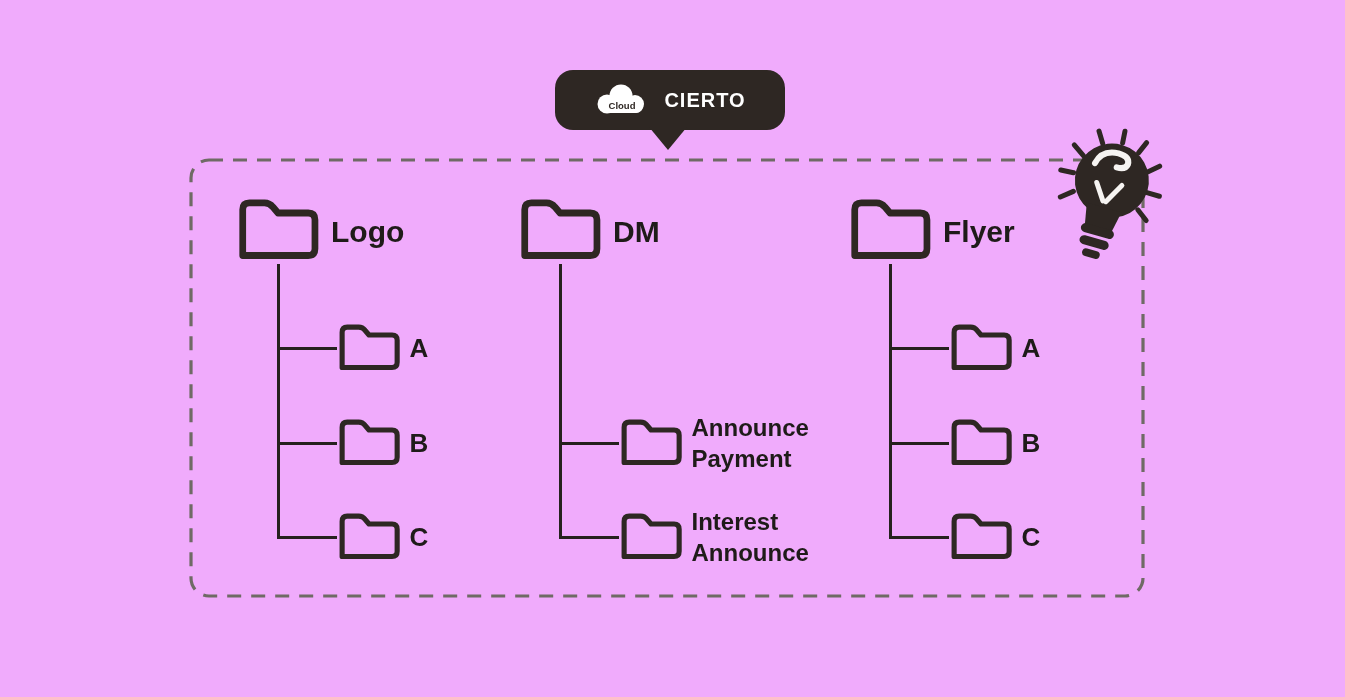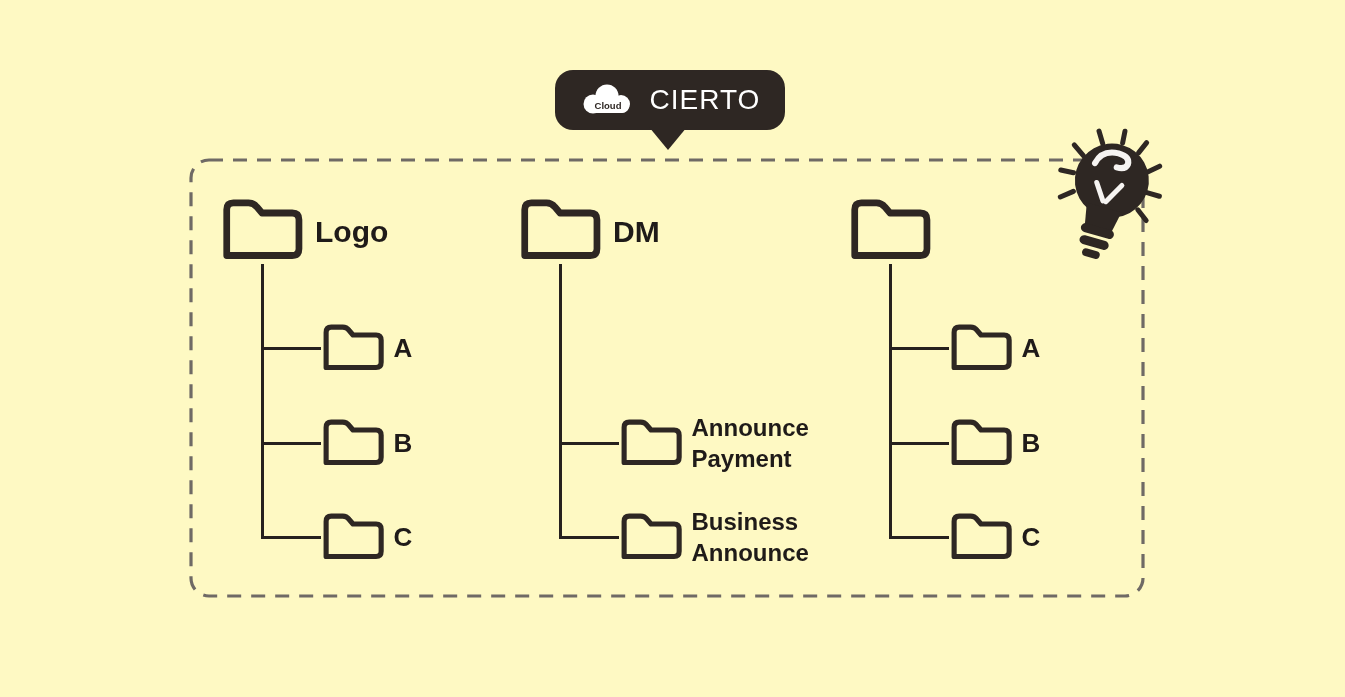--- a/index.html
+++ b/index.html
@@ -1,20 +1,20 @@
 <!DOCTYPE html>
 <html><head>
 <meta charset="utf-8">
 <style>
   * { margin:0; padding:0; box-sizing:border-box; }
   html,body { background:#f6f4f2; }
   .canvas {
     position:relative;
     width:1345px; height:697px;
-    background:#fef9c3;
+    background:#f0abfc;
     overflow:hidden;
     font-family:"Liberation Sans", sans-serif;
     color:#1f1b19;
   }
 
   
   .badge {
     position:absolute; left:555px; top:70px;
     width:230px; height:60px;
     background:#2e2723;
@@ -23,33 +23,33 @@
   }
   .badge-tail {
     position:absolute; left:94px; top:57px;
     width:0; height:0;
     border-left:19px solid transparent;
     border-right:19px solid transparent;
     border-top:23px solid #2e2723;
   }
   .badge-label {
     color:#ffffff;
-    font-size:28px; font-weight:400; letter-spacing:1px;
+    font-size:20px; font-weight:700; letter-spacing:1px;
   }
   .badge-cloud { display:block; }
 
   
   .board-border { position:absolute; left:189px; top:158px; }
 
   
   .lightbulb { position:absolute; left:1046px; top:122px; z-index:5; }
 
   
   .tree { position:absolute; top:196px; width:330px; height:400px; }
-  .tree-logo  { left:220px; }
+  .tree-logo  { left:236px; }
   .tree-dm    { left:518px; }
   .tree-flyer { left:848px; }
 
   .parent-folder { position:absolute; left:0; top:0; }
   .parent-label {
     position:absolute; left:95px; top:0; height:72px;
     display:flex; align-items:center;
     font-size:30px; font-weight:700; white-space:nowrap;
   }
   .trunk {
@@ -173,28 +173,29 @@
       <svg class="child-folder" width="64" height="52" viewBox="0 0 100 80" preserveAspectRatio="none">
         <path d="M8 70 V16 Q8 8 16 8 H34 Q40 8 44 13 L50 20 H86 Q94 20 94 28 V62 Q94 70 86 70 Z" fill="none" stroke="#2e2723" stroke-width="8" stroke-linejoin="round"></path>
       </svg>
       <span class="child-label wrap">Announce Payment</span>
     </div>
     <div class="child-row row-3">
       <div class="branch"></div>
       <svg class="child-folder" width="64" height="52" viewBox="0 0 100 80" preserveAspectRatio="none">
         <path d="M8 70 V16 Q8 8 16 8 H34 Q40 8 44 13 L50 20 H86 Q94 20 94 28 V62 Q94 70 86 70 Z" fill="none" stroke="#2e2723" stroke-width="8" stroke-linejoin="round"></path>
       </svg>
-      <span class="child-label wrap">Business Announce</span>
+      <span class="child-label wrap">Interest Announce</span>
     </div>
   </div>
 
   <div class="tree tree-flyer">
     <svg class="parent-folder" width="84" height="68" viewBox="0 0 100 80" preserveAspectRatio="none">
       <path d="M8 70 V16 Q8 8 16 8 H34 Q40 8 44 13 L50 20 H86 Q94 20 94 28 V62 Q94 70 86 70 Z" fill="none" stroke="#2e2723" stroke-width="8" stroke-linejoin="round"></path>
     </svg>
+    <div class="parent-label">Flyer</div>
     <div class="trunk"></div>
 
     <div class="child-row row-1">
       <div class="branch"></div>
       <svg class="child-folder" width="64" height="52" viewBox="0 0 100 80" preserveAspectRatio="none">
         <path d="M8 70 V16 Q8 8 16 8 H34 Q40 8 44 13 L50 20 H86 Q94 20 94 28 V62 Q94 70 86 70 Z" fill="none" stroke="#2e2723" stroke-width="8" stroke-linejoin="round"></path>
       </svg>
       <span class="child-label">A</span>
     </div>
     <div class="child-row row-2">

